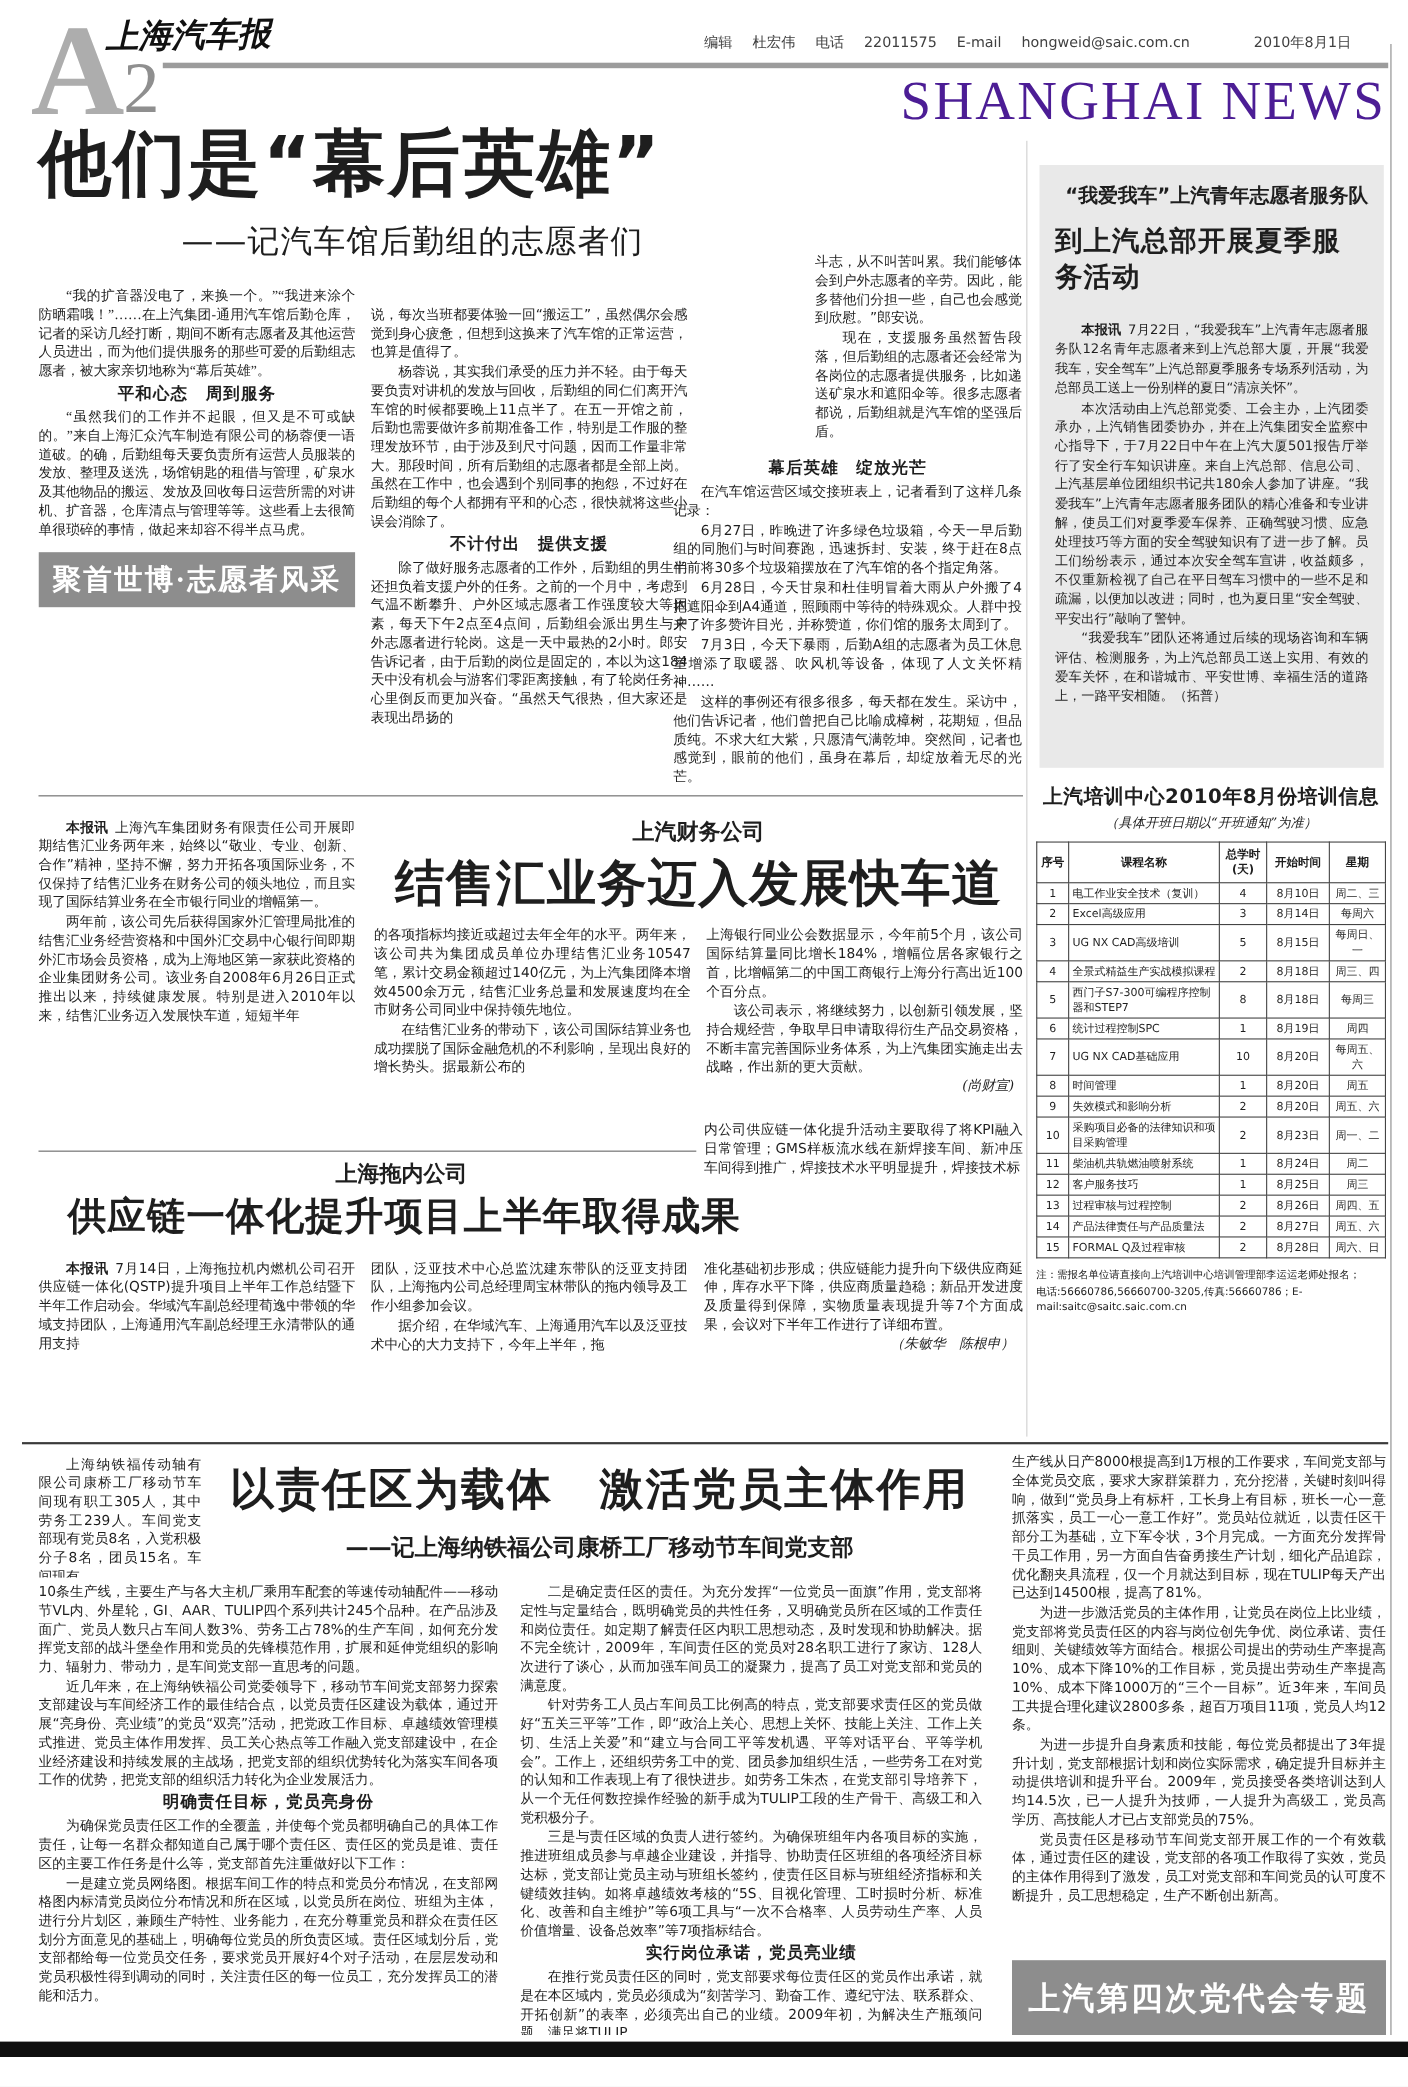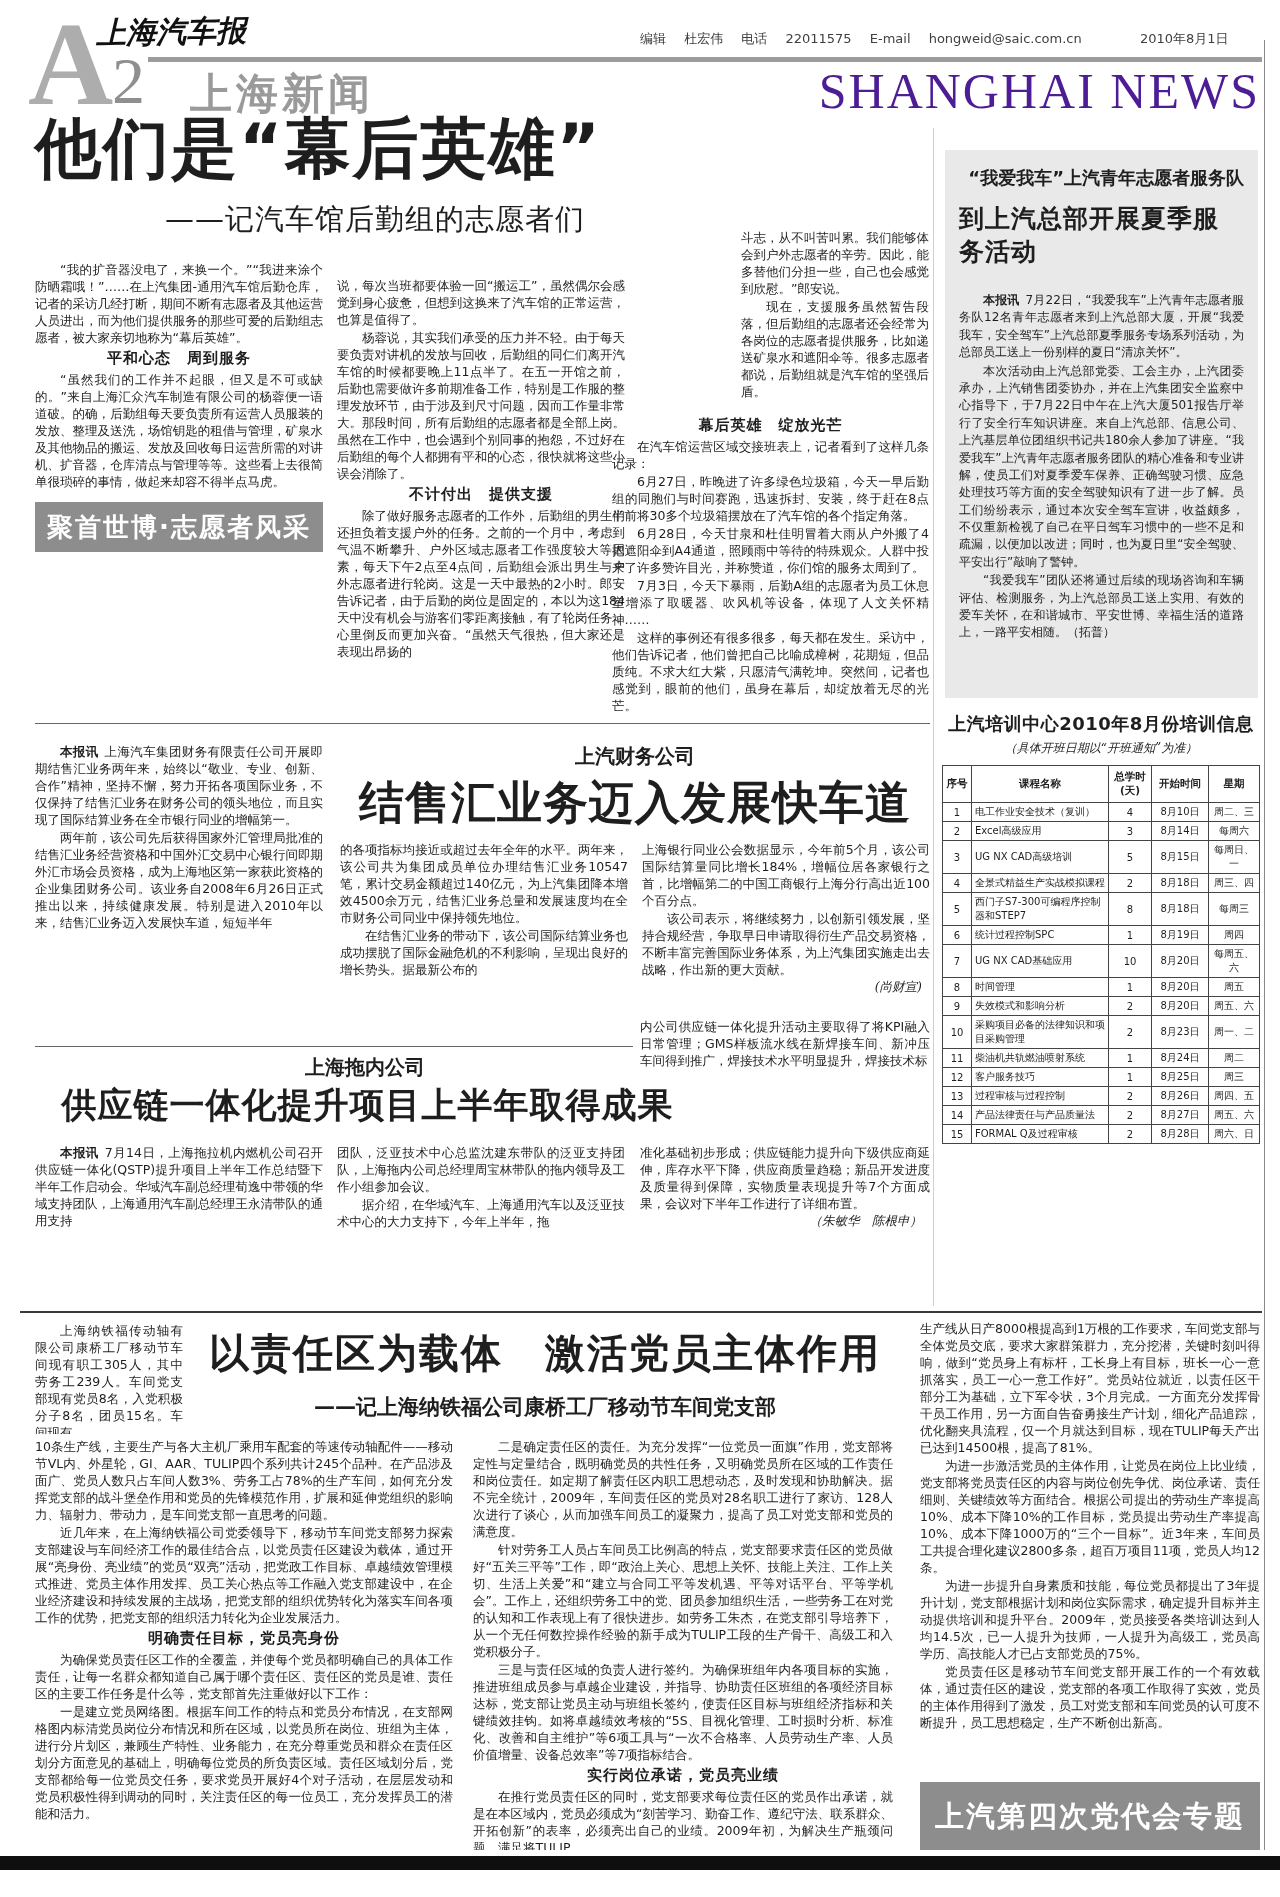--- a/index.html
+++ b/index.html
@@ -25,21 +25,21 @@
   .p{font-size:12.5px;line-height:1.36;text-align:justify;margin:0 0 1px 0;text-indent:2em;}
   .p.cont{text-indent:0;}
   .lede{font-weight:bold;margin-right:6px;}
   .subhd{font-size:15px;font-weight:bold;text-align:center;margin:3px 0;letter-spacing:1px;}
   .sig{font-size:12.5px;text-align:right;font-family:"DejaVu Serif",serif;font-style:italic;padding-right:8px;}
   .col{position:absolute;overflow:hidden;}
   
   .lead{position:absolute;left:35px;top:113px;width:895px;height:607px;}
   .lead h1{margin:0;font-size:66px;line-height:1.1;font-weight:bold;letter-spacing:2px;width:720px;white-space:nowrap;}
   .lead .dek{width:680px;text-align:center;font-size:29px;font-weight:normal;margin-top:14px;letter-spacing:1px;}
-  .lead-c1{left:0;top:148px;width:288px;height:458px;}
+  .lead-c1{left:0;top:148px;width:288px;height:458px;font-family:Liberation Serif, serif;}
   .lead-c2{left:302px;top:164px;width:288px;height:458px;}
   .lead-c3a{left:706px;top:116px;width:188px;height:182px;}
   .lead-c3b{left:577px;top:300px;width:317px;height:302px;}
   .badge{background:#8d8d8d;color:#fff;font-weight:bold;text-align:center;}
   .badge.expo{width:100%;height:50px;line-height:50px;font-size:26px;letter-spacing:2px;margin-top:12px;}
   
   .graybox{position:absolute;left:945px;top:150px;width:313px;min-height:548px;background:#e9e9e9;
            box-sizing:border-box;padding:16px 14px 12px;}
   .graybox .k{font-size:18px;font-weight:bold;text-align:right;margin:0 0 12px;}
   .graybox .h{font-size:25px;font-weight:bold;text-align:left;margin:0 0 24px;letter-spacing:1px;}
@@ -98,21 +98,20 @@
     <span>杜宏伟</span>
     <span>电话</span>
     <span>22011575</span>
     <span>E-mail</span>
     <span>hongweid@saic.com.cn</span>
     <span class="date">2010年8月1日</span>
   </div>
   <div class="rule-top"></div>
   <div class="secA">A</div>
   <div class="sec2">2</div>
-  <div class="secCN">上海新闻</div>
   <div class="secEN">SHANGHAI NEWS</div>
   <div class="vline-right"></div>
   <div class="vline-mid"></div>
 
   <div class="lead">
     <h1>他们是“幕后英雄”</h1>
     <div class="dek">——记汽车馆后勤组的志愿者们</div>
 
     <div class="col lead-c1">
       <p class="p">“我的扩音器没电了，来换一个。”“我进来涂个防晒霜哦！”……在上汽集团-通用汽车馆后勤仓库，记者的采访几经打断，期间不断有志愿者及其他运营人员进出，而为他们提供服务的那些可爱的后勤组志愿者，被大家亲切地称为“幕后英雄”。</p>
@@ -268,20 +267,24 @@
         </tr>
           <tr>
           <td>15</td>
           <td class="name">FORMAL Q及过程审核</td>
           <td>2</td>
           <td>8月28日</td>
           <td>周六、日</td>
         </tr>
         </tbody>
     </table>
+    <div class="note">
+      <div>注：需报名单位请直接向上汽培训中心培训管理部李运运老师处报名；</div>
+      <div>电话:56660786,56660700-3205,传真:56660786；E-mail:saitc@saitc.saic.com.cn</div>
+    </div>
   </div>
 
   <div class="hrule" id="r1"></div>
   <div class="finance">
     <div class="fin-k">上汽财务公司</div>
     <div class="fin-h">结售汇业务迈入发展快车道</div>
     <div class="col fin-c1">
       <p class="p">
         <b class="lede">本报讯</b><span>上海汽车集团财务有限责任公司开展即期结售汇业务两年来，始终以“敬业、专业、创新、合作”精神，坚持不懈，努力开拓各项国际业务，不仅保持了结售汇业务在财务公司的领头地位，而且实现了国际结算业务在全市银行同业的增幅第一。</span>
       </p>

